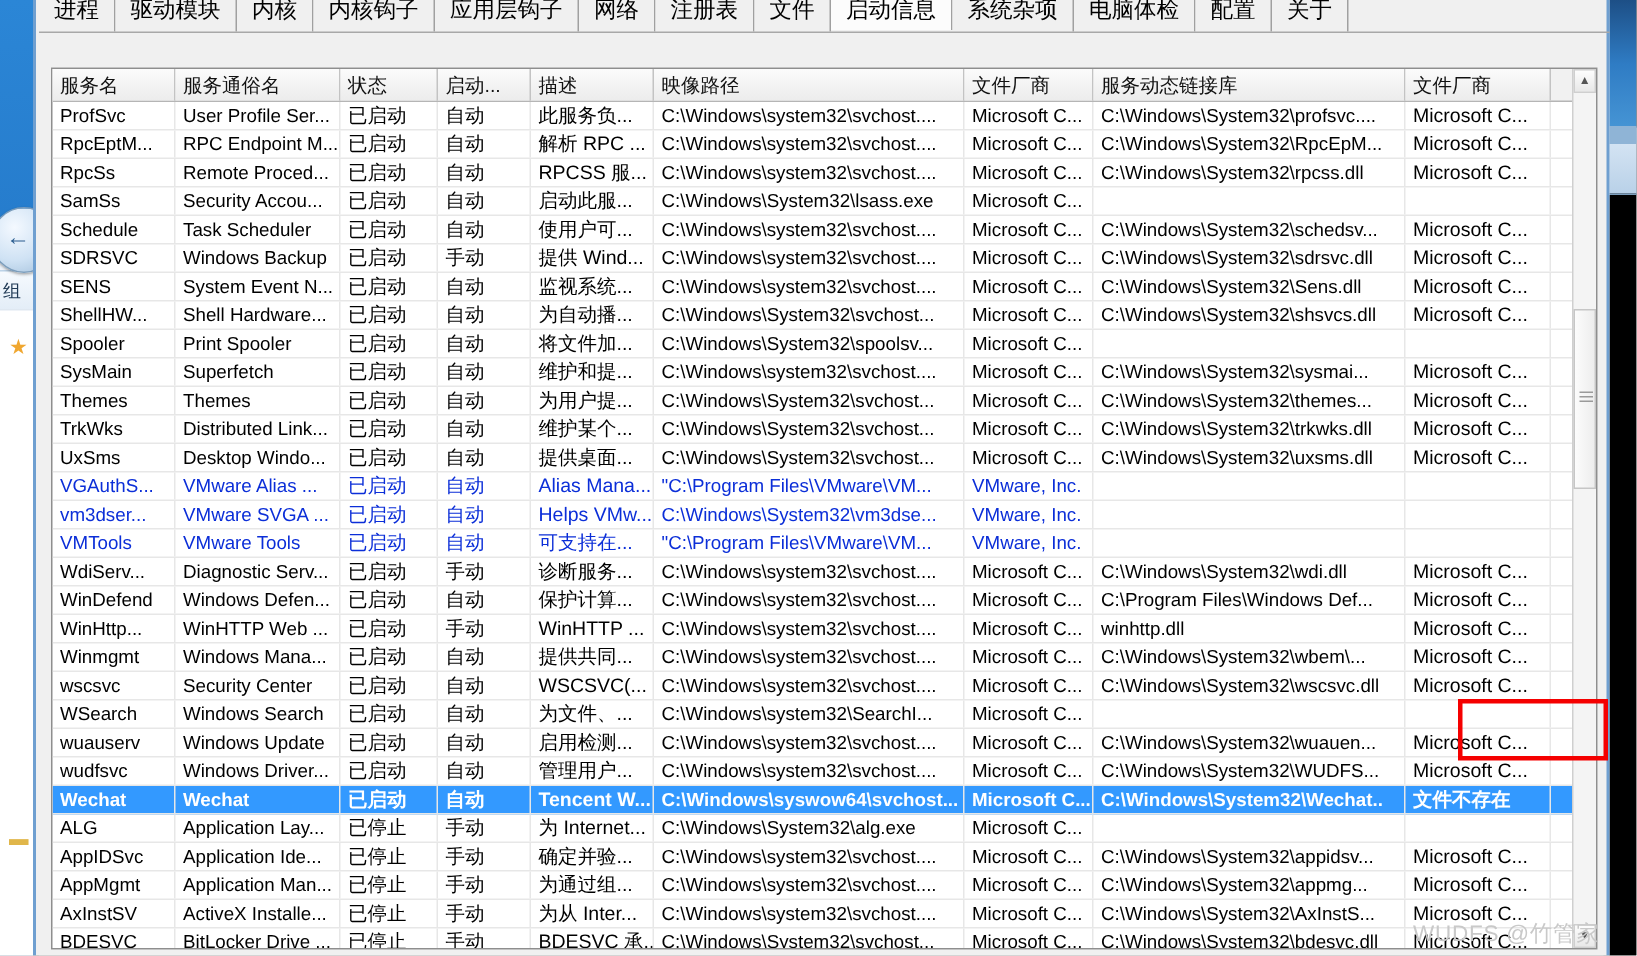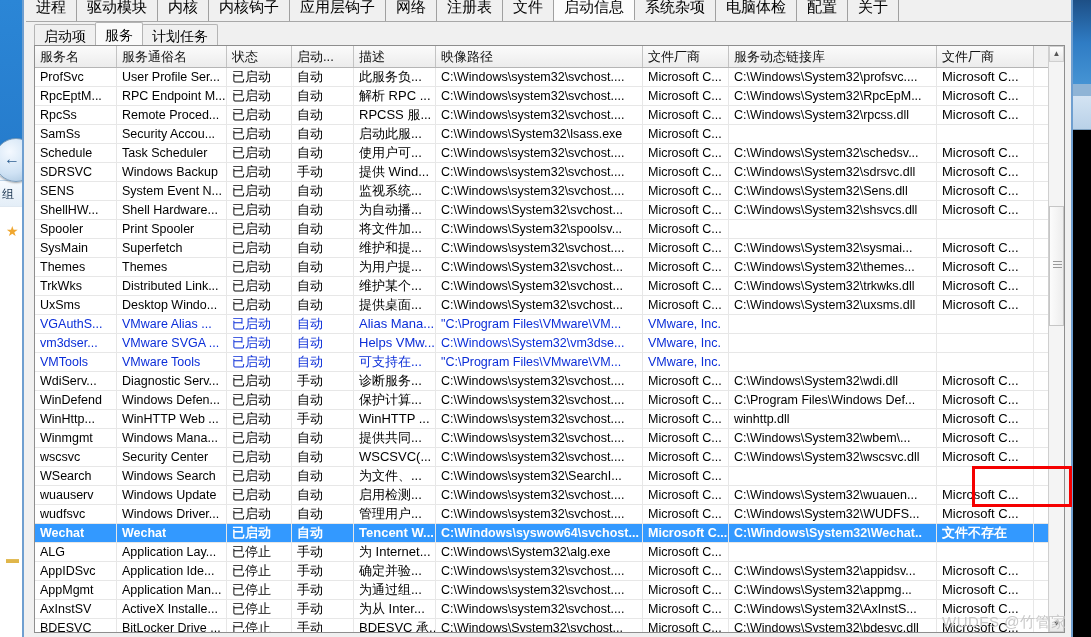--- a/index.html
+++ b/index.html
@@ -212,21 +212,20 @@
 <div id="bg-right-gradient"></div>
 <div id="bg-right-win"></div>
 <div id="bg-right-win-bar"></div>
 
 <div id="app-window">
   <div id="app-inner">
 
     <div id="toplevel-tabs"><div class="tab">进程</div><div class="tab">驱动模块</div><div class="tab">内核</div><div class="tab">内核钩子</div><div class="tab">应用层钩子</div><div class="tab">网络</div><div class="tab">注册表</div><div class="tab">文件</div><div class="tab active">启动信息</div><div class="tab">系统杂项</div><div class="tab">电脑体检</div><div class="tab">配置</div><div class="tab">关于</div></div>
     <div id="toplevel-tabs-line"></div>
 
-    <div id="sub-tabs"><div class="stab">启动项</div><div class="stab active">服务</div><div class="stab">计划任务</div></div>
 
     <div id="listview">
       <div id="lv-header"><div class="hcell" style="width: 82px;">服务名</div><div class="hcell" style="width: 110px;">服务通俗名</div><div class="hcell" style="width: 65px;">状态</div><div class="hcell" style="width: 62px;">启动...</div><div class="hcell" style="width: 82px;">描述</div><div class="hcell" style="width: 207px;">映像路径</div><div class="hcell" style="width: 86px;">文件厂商</div><div class="hcell" style="width: 208px;">服务动态链接库</div><div class="hcell" style="width: 97px;">文件厂商</div></div>
       <div id="lv-body">
           <div class="row"><div class="cell" style="width: 82px;">ProfSvc</div><div class="cell" style="width: 110px;">User Profile Ser...</div><div class="cell cjk" style="width: 65px;">已启动</div><div class="cell cjk" style="width: 62px;">自动</div><div class="cell cjk" style="width: 82px;">此服务负...</div><div class="cell" style="width: 207px;">C:\Windows\system32\svchost....</div><div class="cell" style="width: 86px;">Microsoft C...</div><div class="cell" style="width: 208px;">C:\Windows\System32\profsvc....</div><div class="cell cjk" style="width: 97px;">Microsoft C...</div></div>
           <div class="row"><div class="cell" style="width: 82px;">RpcEptM...</div><div class="cell" style="width: 110px;">RPC Endpoint M...</div><div class="cell cjk" style="width: 65px;">已启动</div><div class="cell cjk" style="width: 62px;">自动</div><div class="cell cjk" style="width: 82px;">解析 RPC ...</div><div class="cell" style="width: 207px;">C:\Windows\system32\svchost....</div><div class="cell" style="width: 86px;">Microsoft C...</div><div class="cell" style="width: 208px;">C:\Windows\System32\RpcEpM...</div><div class="cell cjk" style="width: 97px;">Microsoft C...</div></div>
           <div class="row"><div class="cell" style="width: 82px;">RpcSs</div><div class="cell" style="width: 110px;">Remote Proced...</div><div class="cell cjk" style="width: 65px;">已启动</div><div class="cell cjk" style="width: 62px;">自动</div><div class="cell cjk" style="width: 82px;">RPCSS 服...</div><div class="cell" style="width: 207px;">C:\Windows\system32\svchost....</div><div class="cell" style="width: 86px;">Microsoft C...</div><div class="cell" style="width: 208px;">C:\Windows\System32\rpcss.dll</div><div class="cell cjk" style="width: 97px;">Microsoft C...</div></div>
           <div class="row"><div class="cell" style="width: 82px;">SamSs</div><div class="cell" style="width: 110px;">Security Accou...</div><div class="cell cjk" style="width: 65px;">已启动</div><div class="cell cjk" style="width: 62px;">自动</div><div class="cell cjk" style="width: 82px;">启动此服...</div><div class="cell" style="width: 207px;">C:\Windows\System32\lsass.exe</div><div class="cell" style="width: 86px;">Microsoft C...</div><div class="cell" style="width: 208px;"></div><div class="cell cjk" style="width: 97px;"></div></div>
           <div class="row"><div class="cell" style="width: 82px;">Schedule</div><div class="cell" style="width: 110px;">Task Scheduler</div><div class="cell cjk" style="width: 65px;">已启动</div><div class="cell cjk" style="width: 62px;">自动</div><div class="cell cjk" style="width: 82px;">使用户可...</div><div class="cell" style="width: 207px;">C:\Windows\system32\svchost....</div><div class="cell" style="width: 86px;">Microsoft C...</div><div class="cell" style="width: 208px;">C:\Windows\System32\schedsv...</div><div class="cell cjk" style="width: 97px;">Microsoft C...</div></div>
           <div class="row"><div class="cell" style="width: 82px;">SDRSVC</div><div class="cell" style="width: 110px;">Windows Backup</div><div class="cell cjk" style="width: 65px;">已启动</div><div class="cell cjk" style="width: 62px;">手动</div><div class="cell cjk" style="width: 82px;">提供 Wind...</div><div class="cell" style="width: 207px;">C:\Windows\system32\svchost....</div><div class="cell" style="width: 86px;">Microsoft C...</div><div class="cell" style="width: 208px;">C:\Windows\System32\sdrsvc.dll</div><div class="cell cjk" style="width: 97px;">Microsoft C...</div></div>

